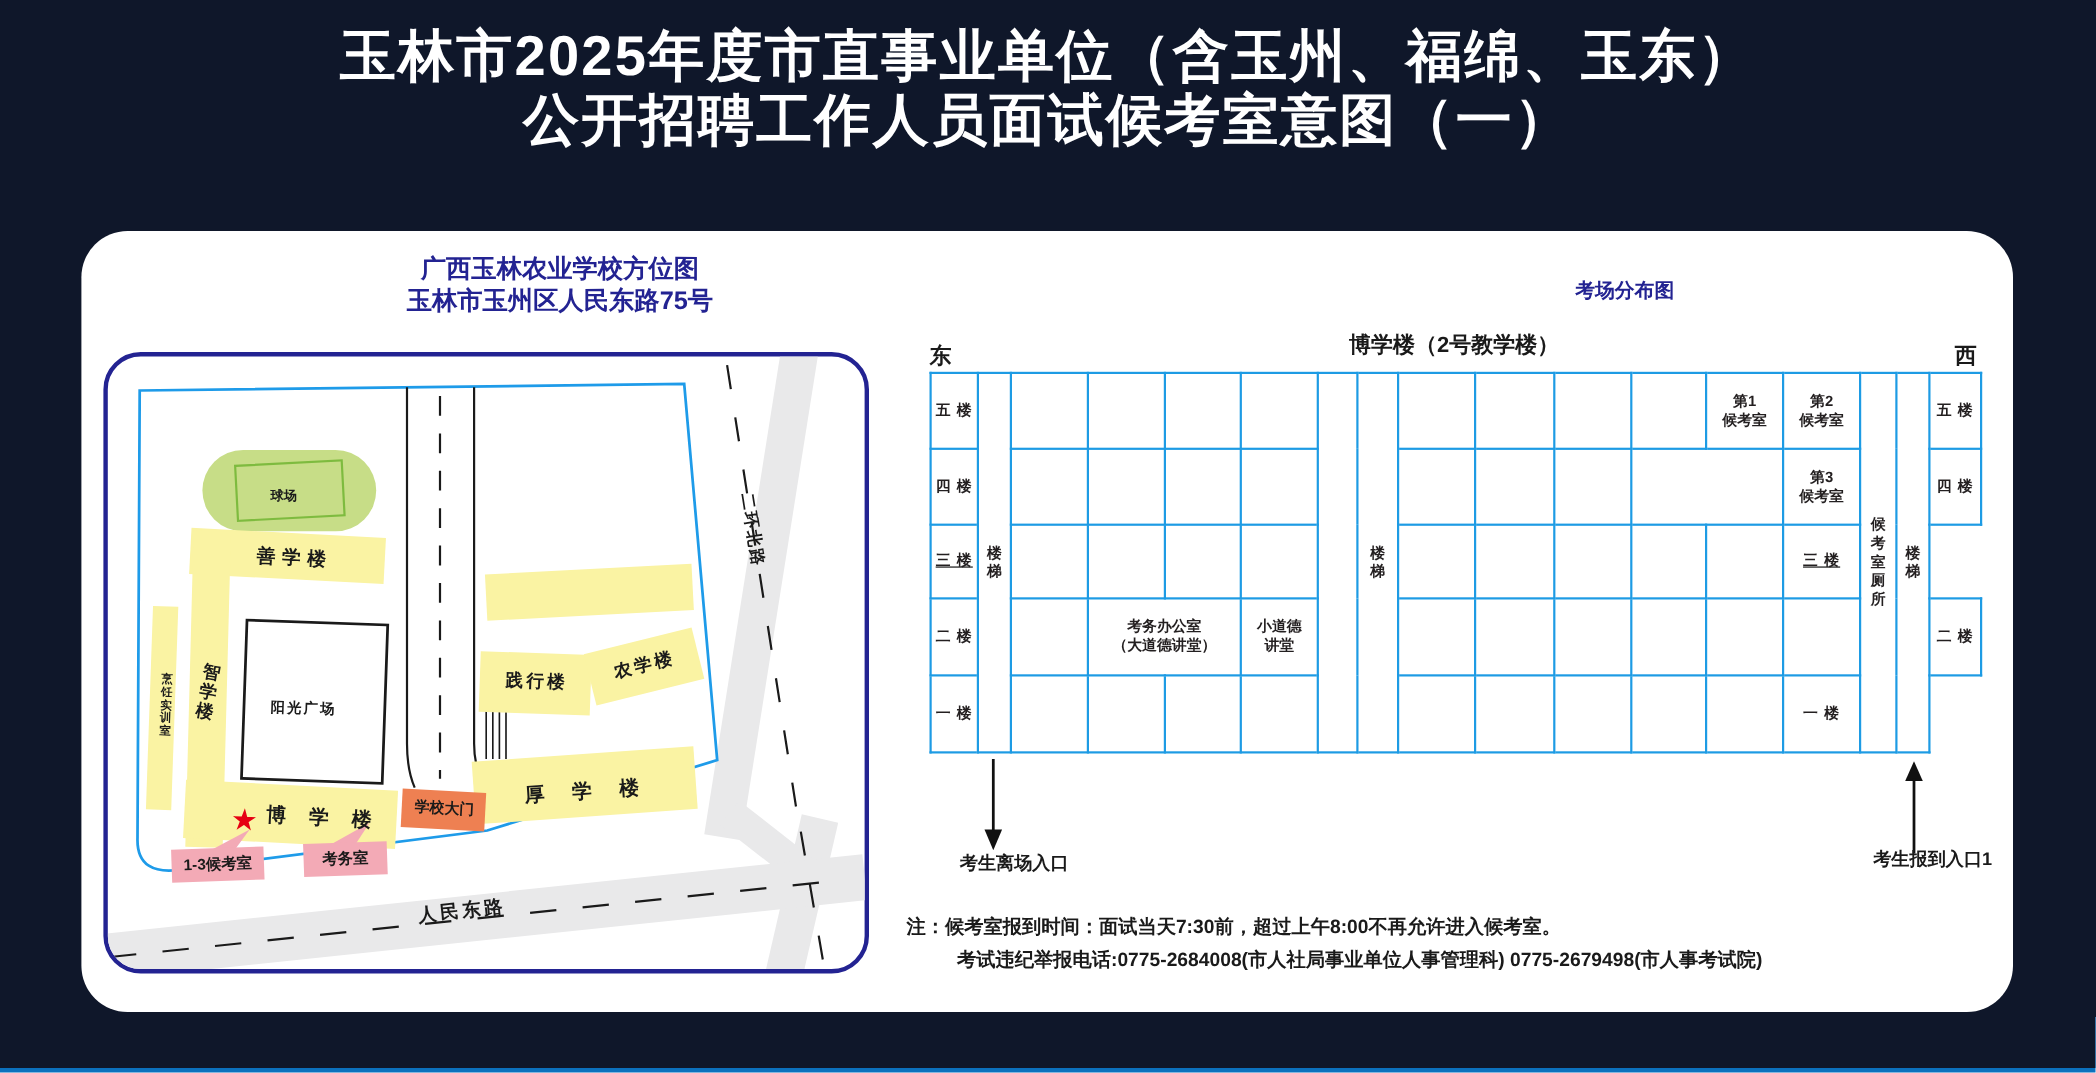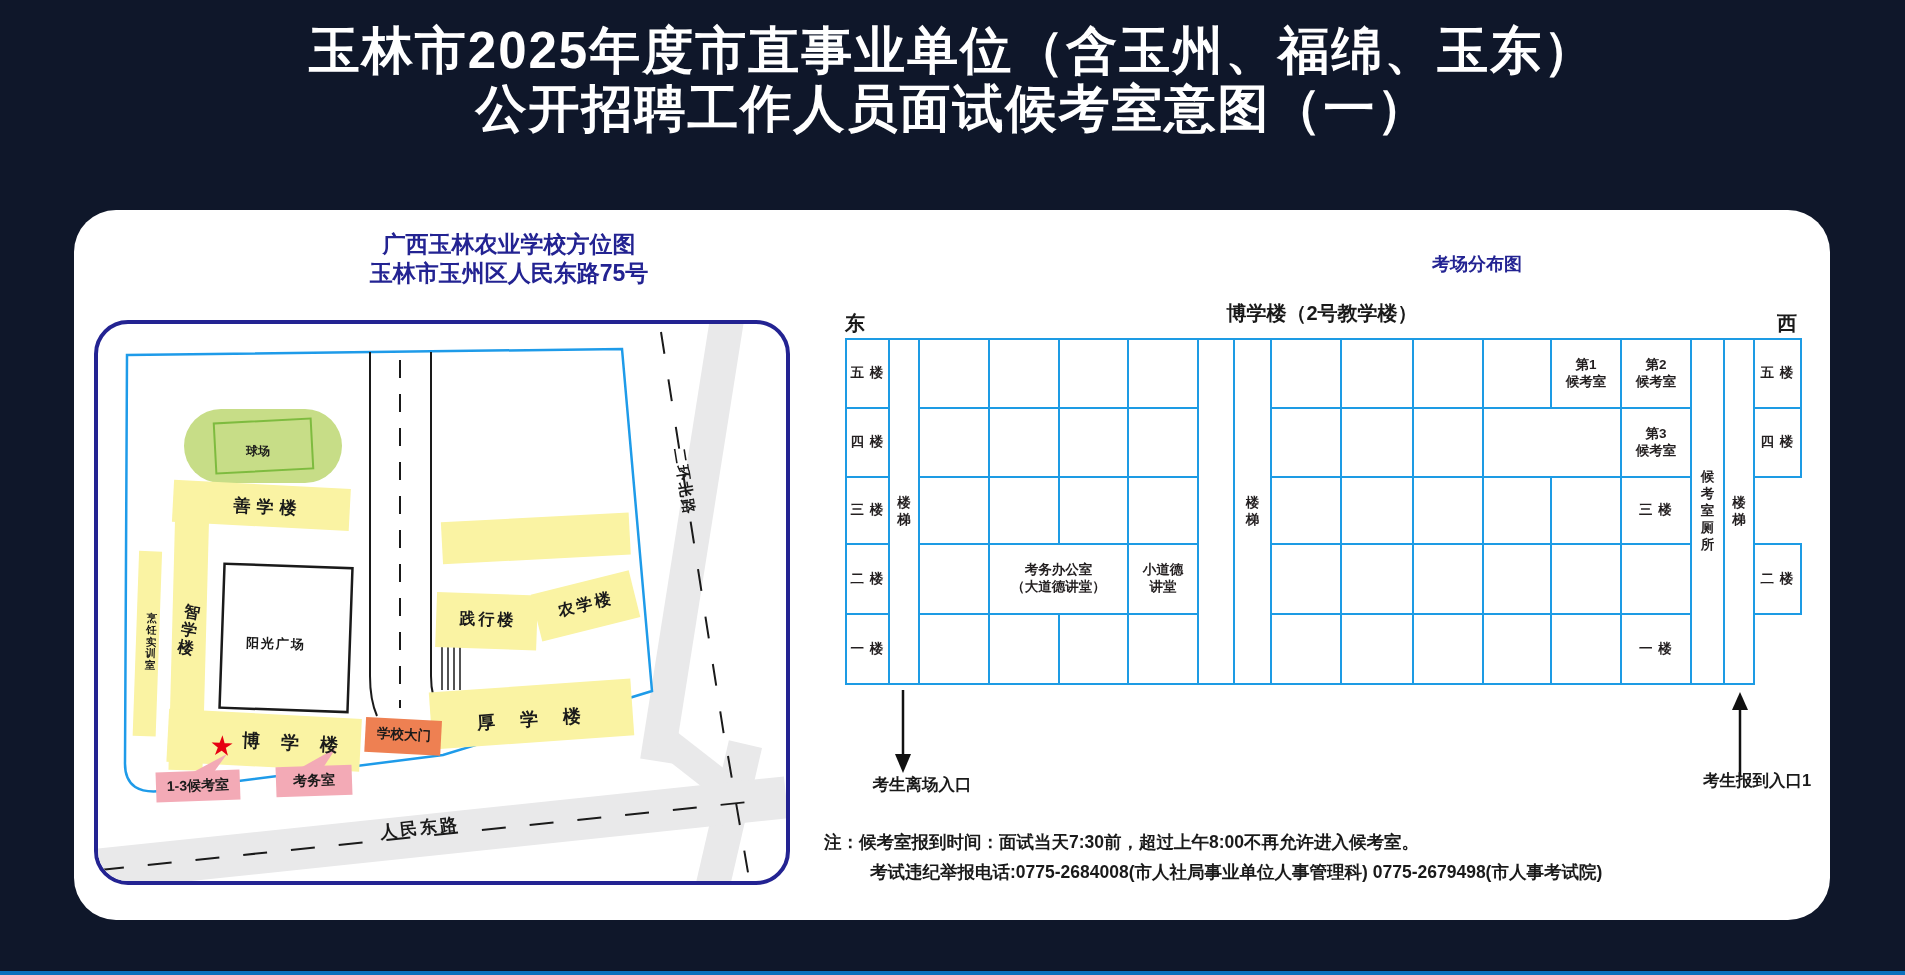--- a/index.html
+++ b/index.html
@@ -180,21 +180,21 @@
             <td></td>
             <td></td>
             <td></td>
             <td></td>
             <td></td>
             <td colspan="2"></td>
             <td class="room">第3
 候考室</td>
             <td class="floor">四 楼</td>
           </tr>
-          <tr style="height: 67px;">
+          <tr style="height: 67px; text-decoration: underline;">
             <td class="floor">三 楼</td>
             <td></td>
             <td></td>
             <td></td>
             <td></td>
             <td></td>
             <td></td>
             <td></td>
             <td></td>
             <td></td>

